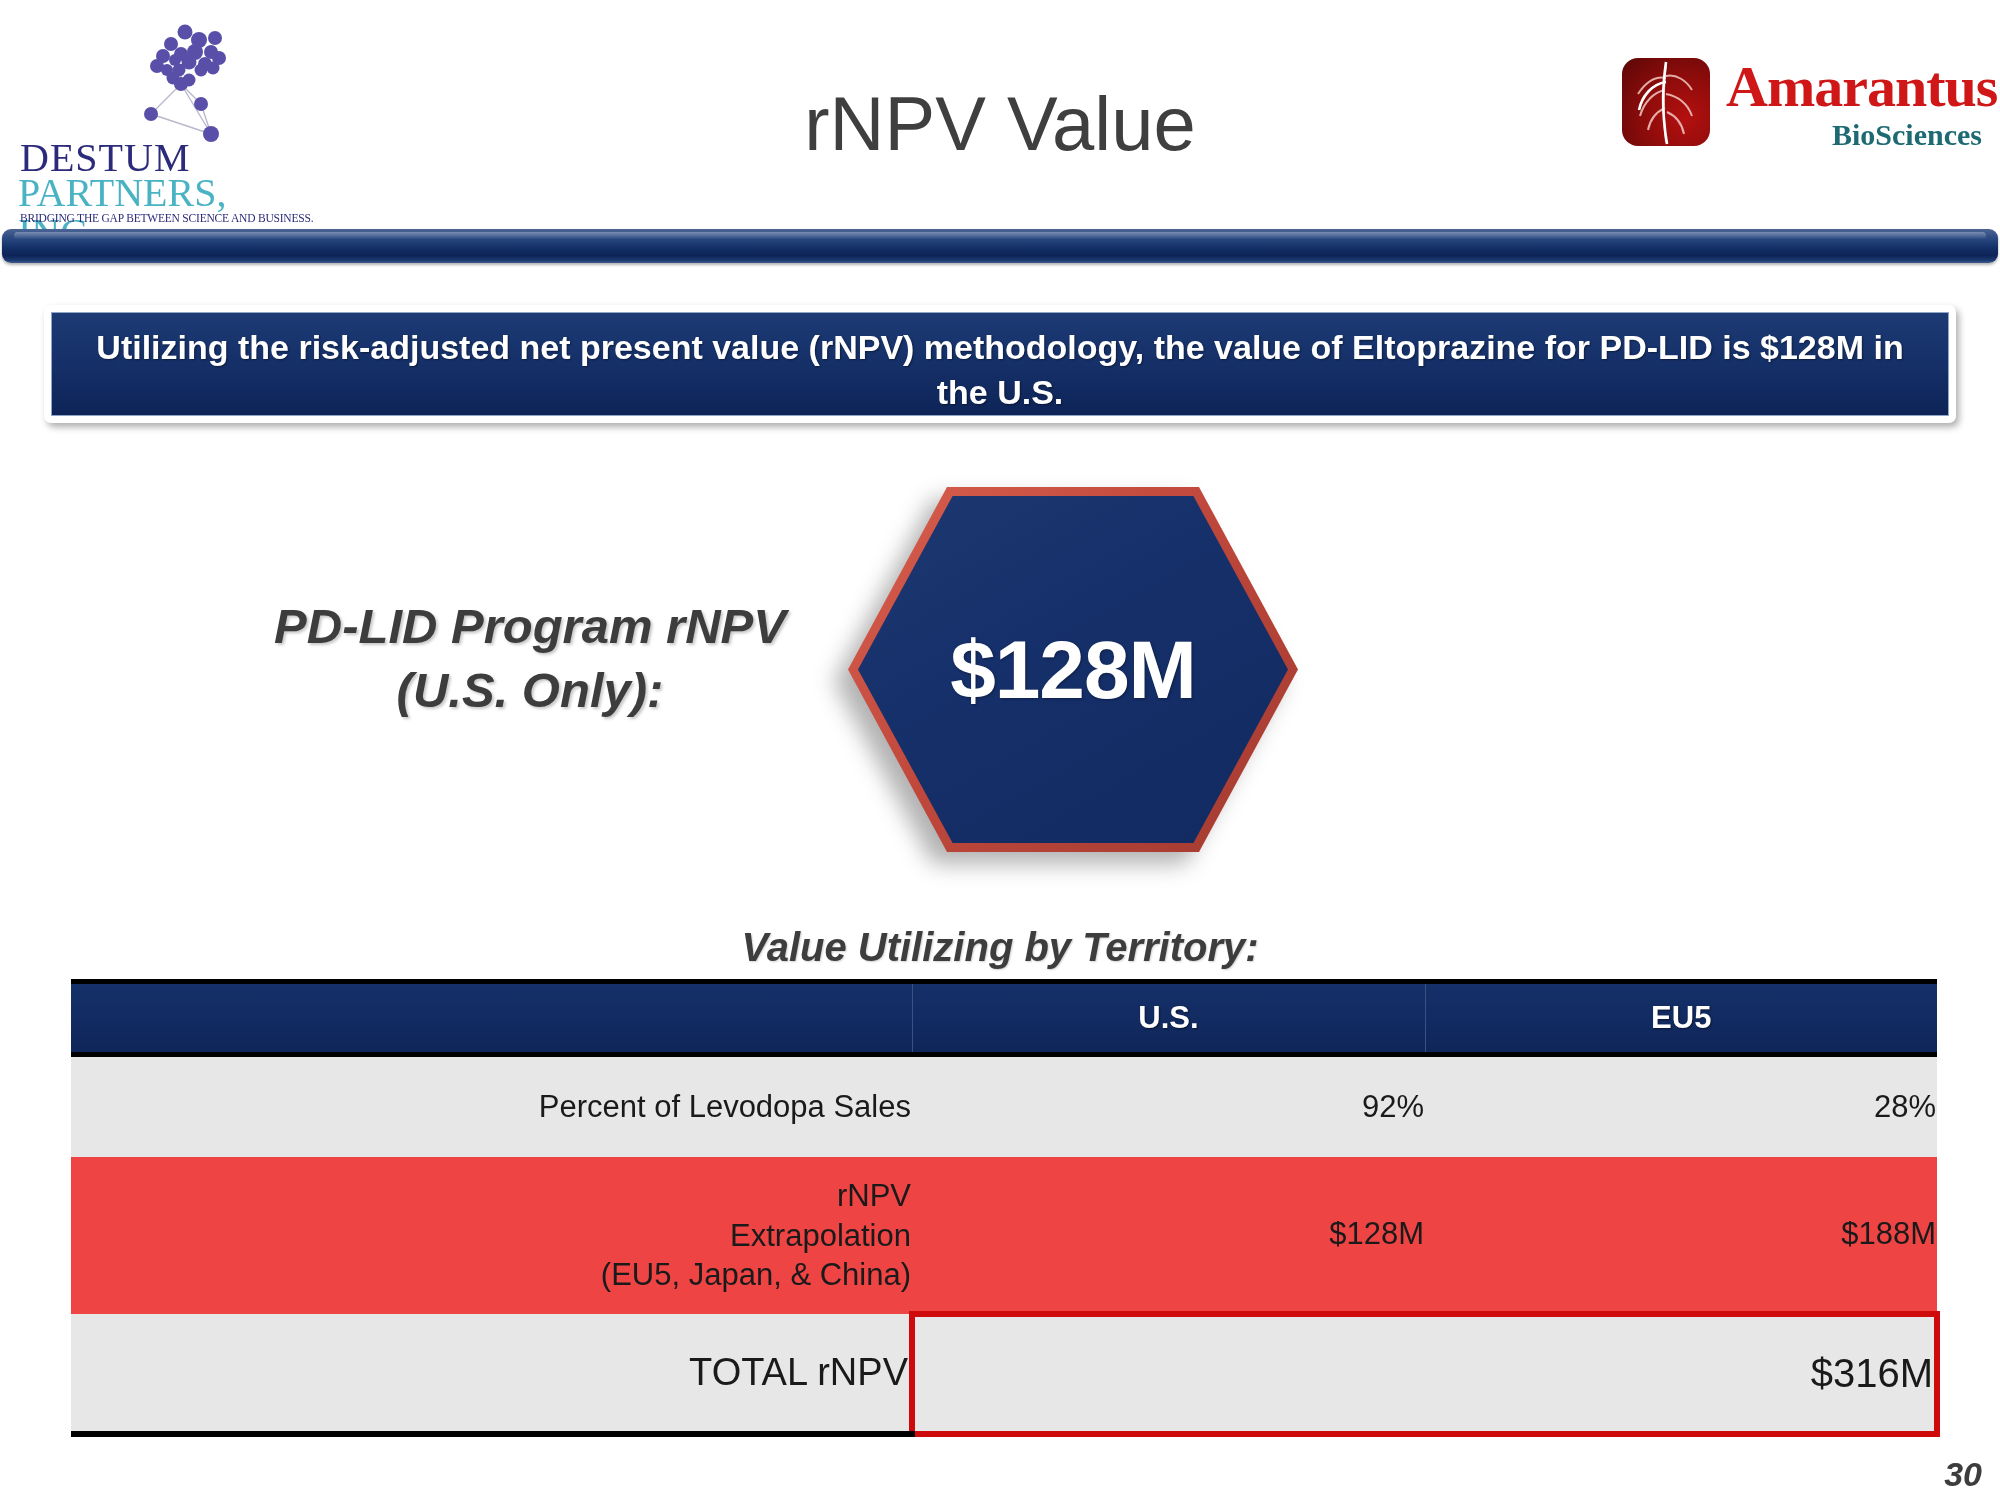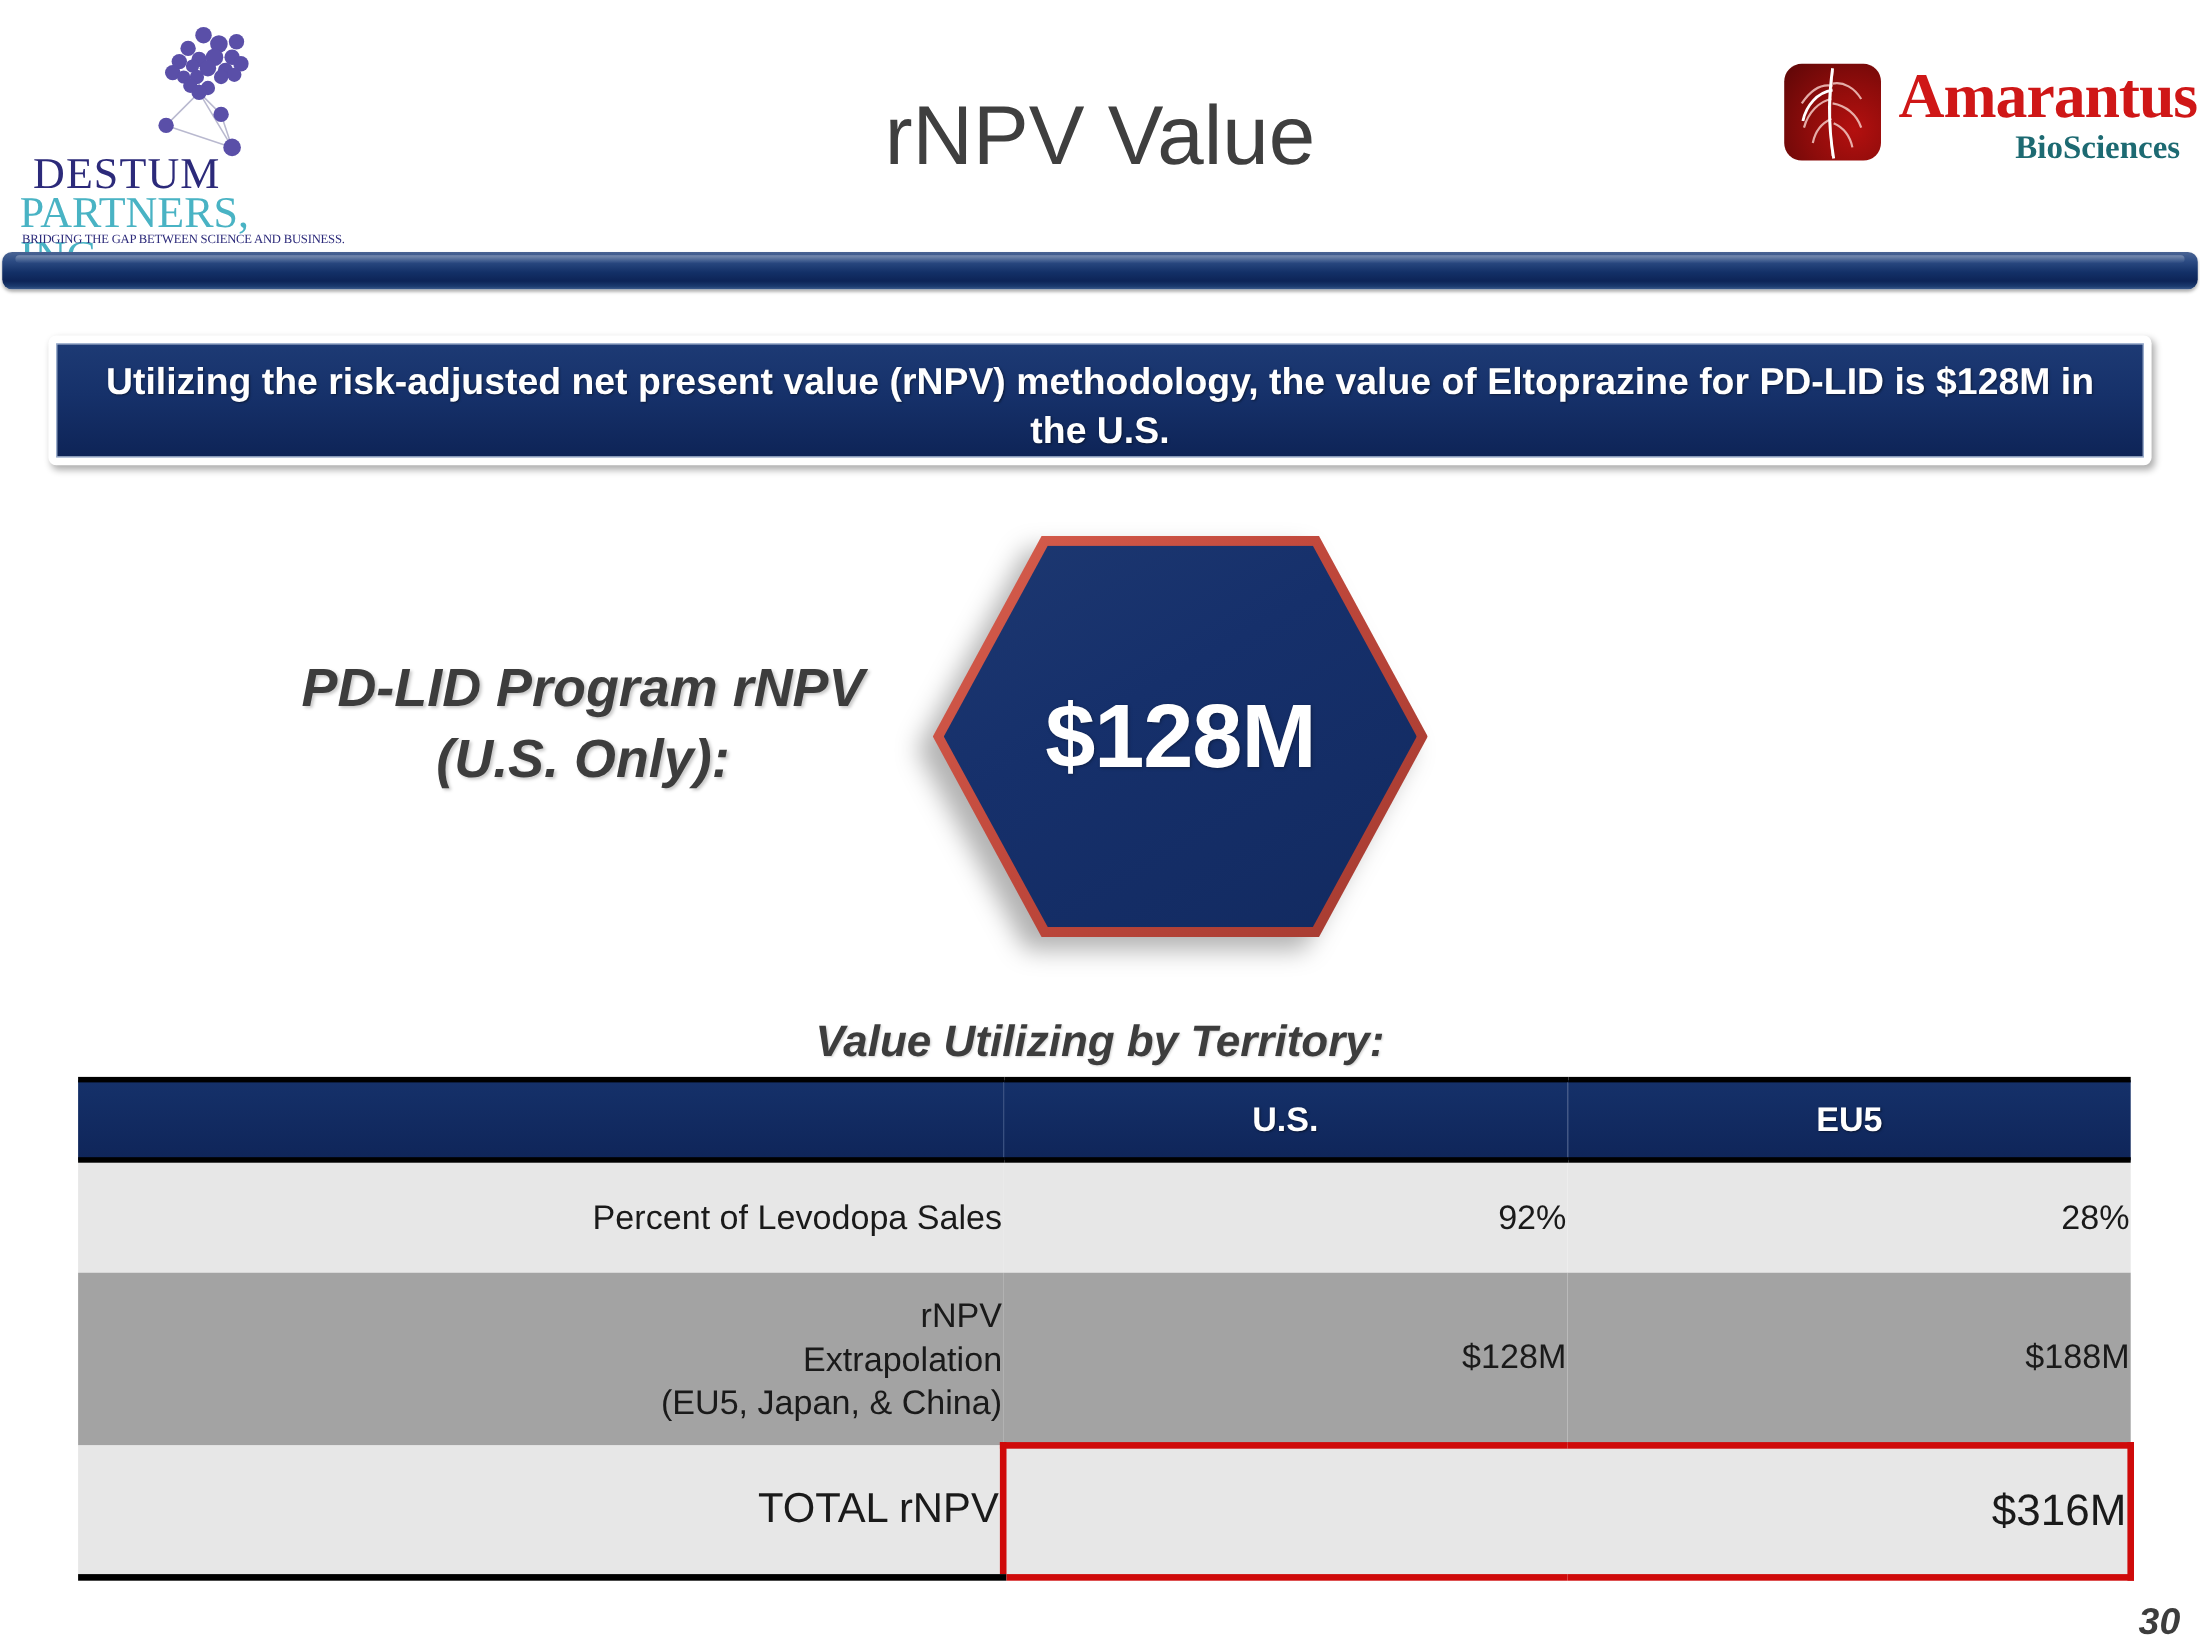--- a/index.html
+++ b/index.html
@@ -27,21 +27,21 @@
     position: absolute;
     left: 18px; top: 20px;
     width: 290px; height: 190px;
   }
   #destum-logo .net-svg {
     position: absolute;
     left: 105px; top: 2px;
   }
   #destum-logo .destum-word {
     position: absolute;
-    left: 12px; top: 118px;
+    left: 2px; top: 118px;
     width: 290px;
     text-align: left;
     font-family: "Liberation Serif", serif;
     font-size: 40px;
     letter-spacing: 1px;
     color: #2c2a7a;
     line-height: 1;
   }
   #destum-logo .partners-word {
     position: absolute;
@@ -253,21 +253,21 @@
   #allocation-table thead th.col-eu5 { border-left: 1px solid #3a5182; }
 
   #allocation-table tbody td {
     font-size: 31px;
     color: #1a1a1a;
     text-align: right;
     vertical-align: middle;
     line-height: 1.28;
   }
   #allocation-table tr.row-shaded td { background: #e7e7e7; }
-  #allocation-table tr.row-plain  td { background: #a3a3a3; }
+  #allocation-table tr.row-plain  td { background: #ef4444; }
   #allocation-table tr.row-pct td   { height: 98px; }
   #allocation-table tr.row-extrap td{ height: 152px; }
 
   #allocation-table tr.row-total td { height: 112px; background: #e7e7e7; }
   #allocation-table tr.row-total td.total-label {
     border-bottom: 6px solid #000000;
     font-size: 38px;
   }
   #allocation-table tr.row-total td.total-value {
     font-size: 40px;

